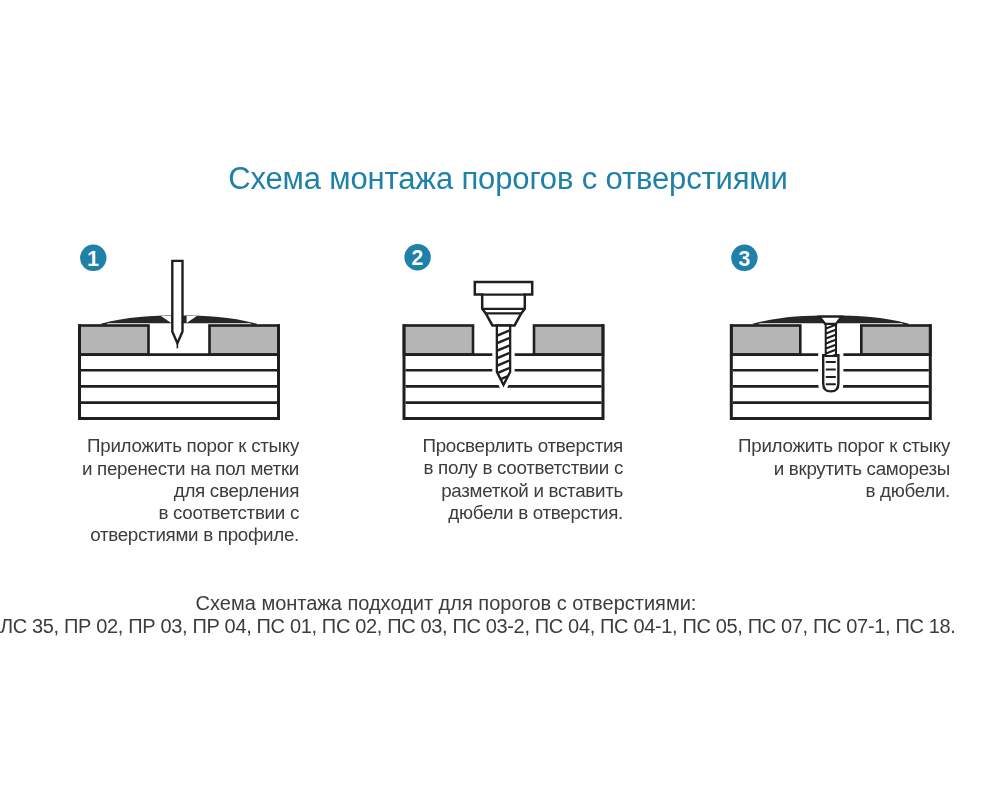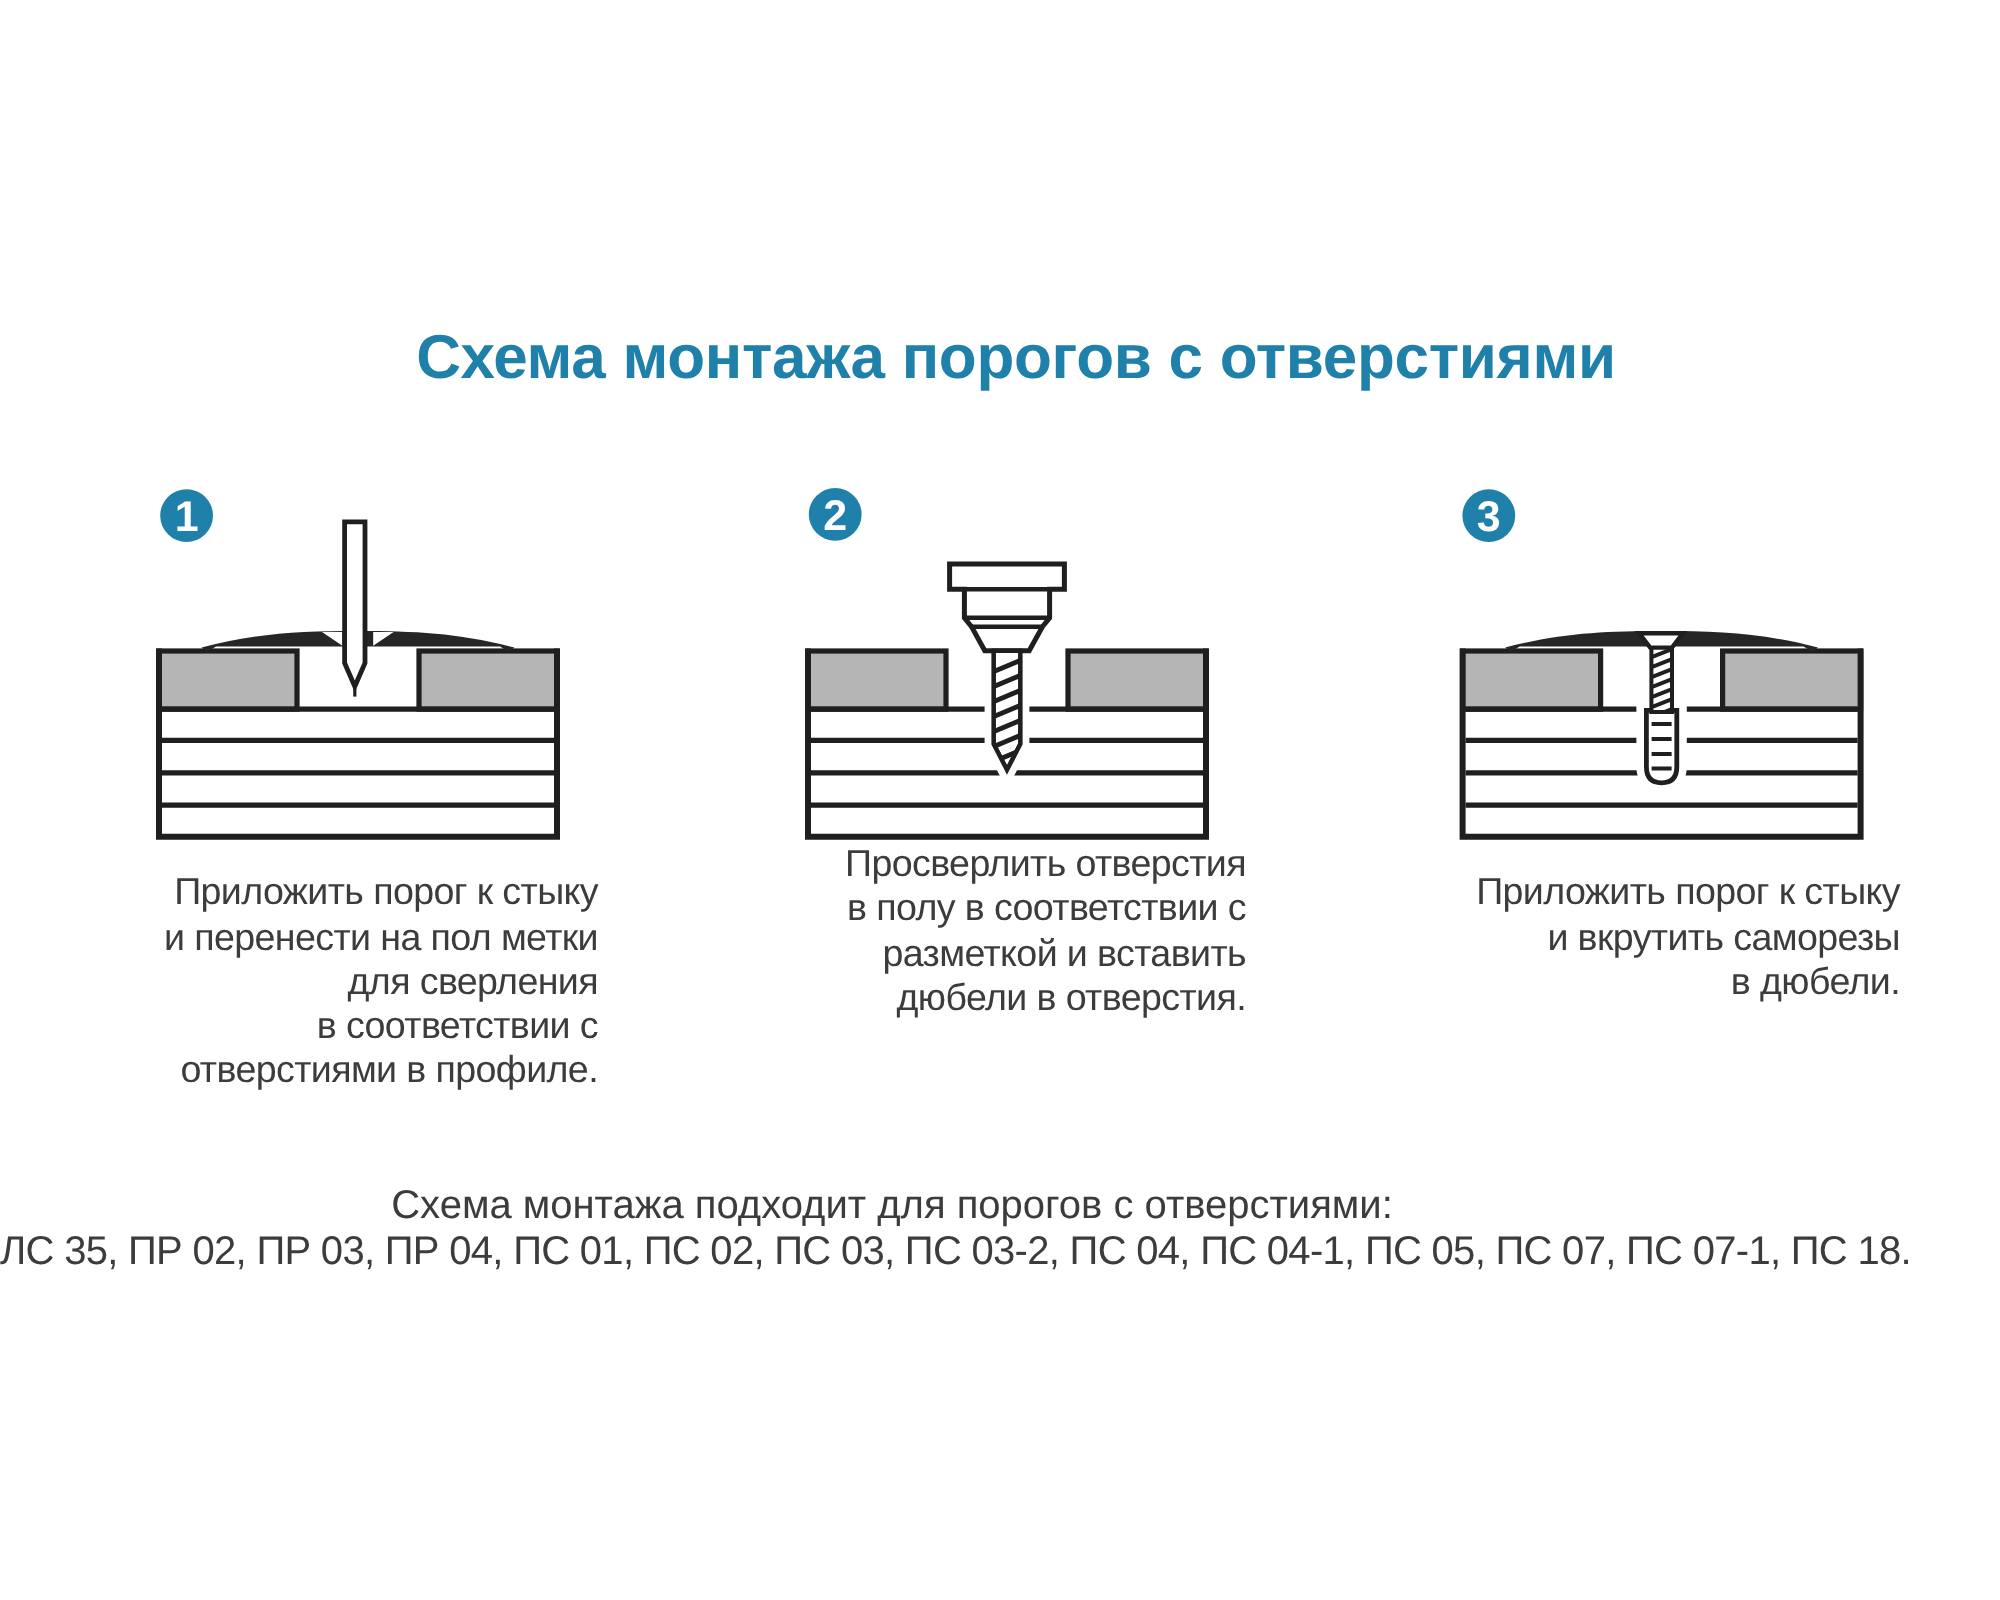--- a/index.html
+++ b/index.html
@@ -1,17 +1,17 @@
 <!DOCTYPE html>
 <html lang="ru"><head>
 <meta charset="utf-8">
 <style>
 html,body{margin:0;padding:0}
 body{width:1000px;height:800px;background:#fff;font-family:"Liberation Sans",sans-serif;position:relative;overflow:hidden}
-.title{position:absolute;left:207px;top:163.2px;width:602px;text-align:center;font-size:31px;font-weight:bold;color:#1f81a9;line-height:31px;white-space:nowrap;letter-spacing:-0.15px}
+.title{position:absolute;left:207px;top:163.2px;width:602px;text-align:center;font-size:31px;font-weight:normal;color:#1f81a9;line-height:31px;white-space:nowrap;letter-spacing:-0.15px}
 .txt{position:absolute;color:#3c3c3c;font-size:18.8px;line-height:22.3px;text-align:right;white-space:nowrap;letter-spacing:-0.3px}
 .bottom{position:absolute;color:#3c3c3c;font-size:20px;line-height:23.1px;text-align:center;white-space:nowrap;left:0;width:892px;top:592.1px}
 .b2{letter-spacing:-0.35px}
 svg{position:absolute;left:0;top:0}
 </style>
 </head>
 <body>
 <div class="title">Схема монтажа порогов с отверстиями</div>
 
 <svg width="1000" height="800" viewBox="0 0 1000 800">
@@ -92,16 +92,16 @@
     <rect x="825.7" y="323" width="10.3" height="33" fill="none" stroke="#1f1f1f" stroke-width="2"></rect>
 
     <path d="M819.5,316.6 L841.5,316.6 L836,323.8 L825.1,323.8 Z" fill="#fff" stroke="#1f1f1f" stroke-width="2.2" stroke-linejoin="miter"></path>
   </g>
   <clipPath id="shaftclip">
       <rect x="825.7" y="323" width="10.3" height="33"></rect>
     </clipPath>
 </svg>
 
 <div class="txt" style="left:59px;top:435.3px;width:240px">Приложить порог к стыку<br>и перенести на пол метки<br>для сверления<br>в соответствии с<br>отверстиями в профиле.</div>
-<div class="txt" style="left:383px;top:421px;width:240px">Просверлить отверстия<br>в полу в соответствии с<br>разметкой и вставить<br>дюбели в отверстия.</div>
+<div class="txt" style="left:383px;top:435px;width:240px">Просверлить отверстия<br>в полу в соответствии с<br>разметкой и вставить<br>дюбели в отверстия.</div>
 <div class="txt" style="left:710px;top:435.3px;width:240px">Приложить порог к стыку<br>и вкрутить саморезы<br>в дюбели.</div>
 
 <div class="bottom">Схема монтажа подходит для порогов с отверстиями:<br><span class="b2">ЛС 35, ПР 02, ПР 03, ПР 04, ПС 01, ПС 02, ПС 03, ПС 03-2, ПС 04, ПС 04-1, ПС 05, ПС 07, ПС 07-1, ПС 18.</span></div>
 
 </body></html>

